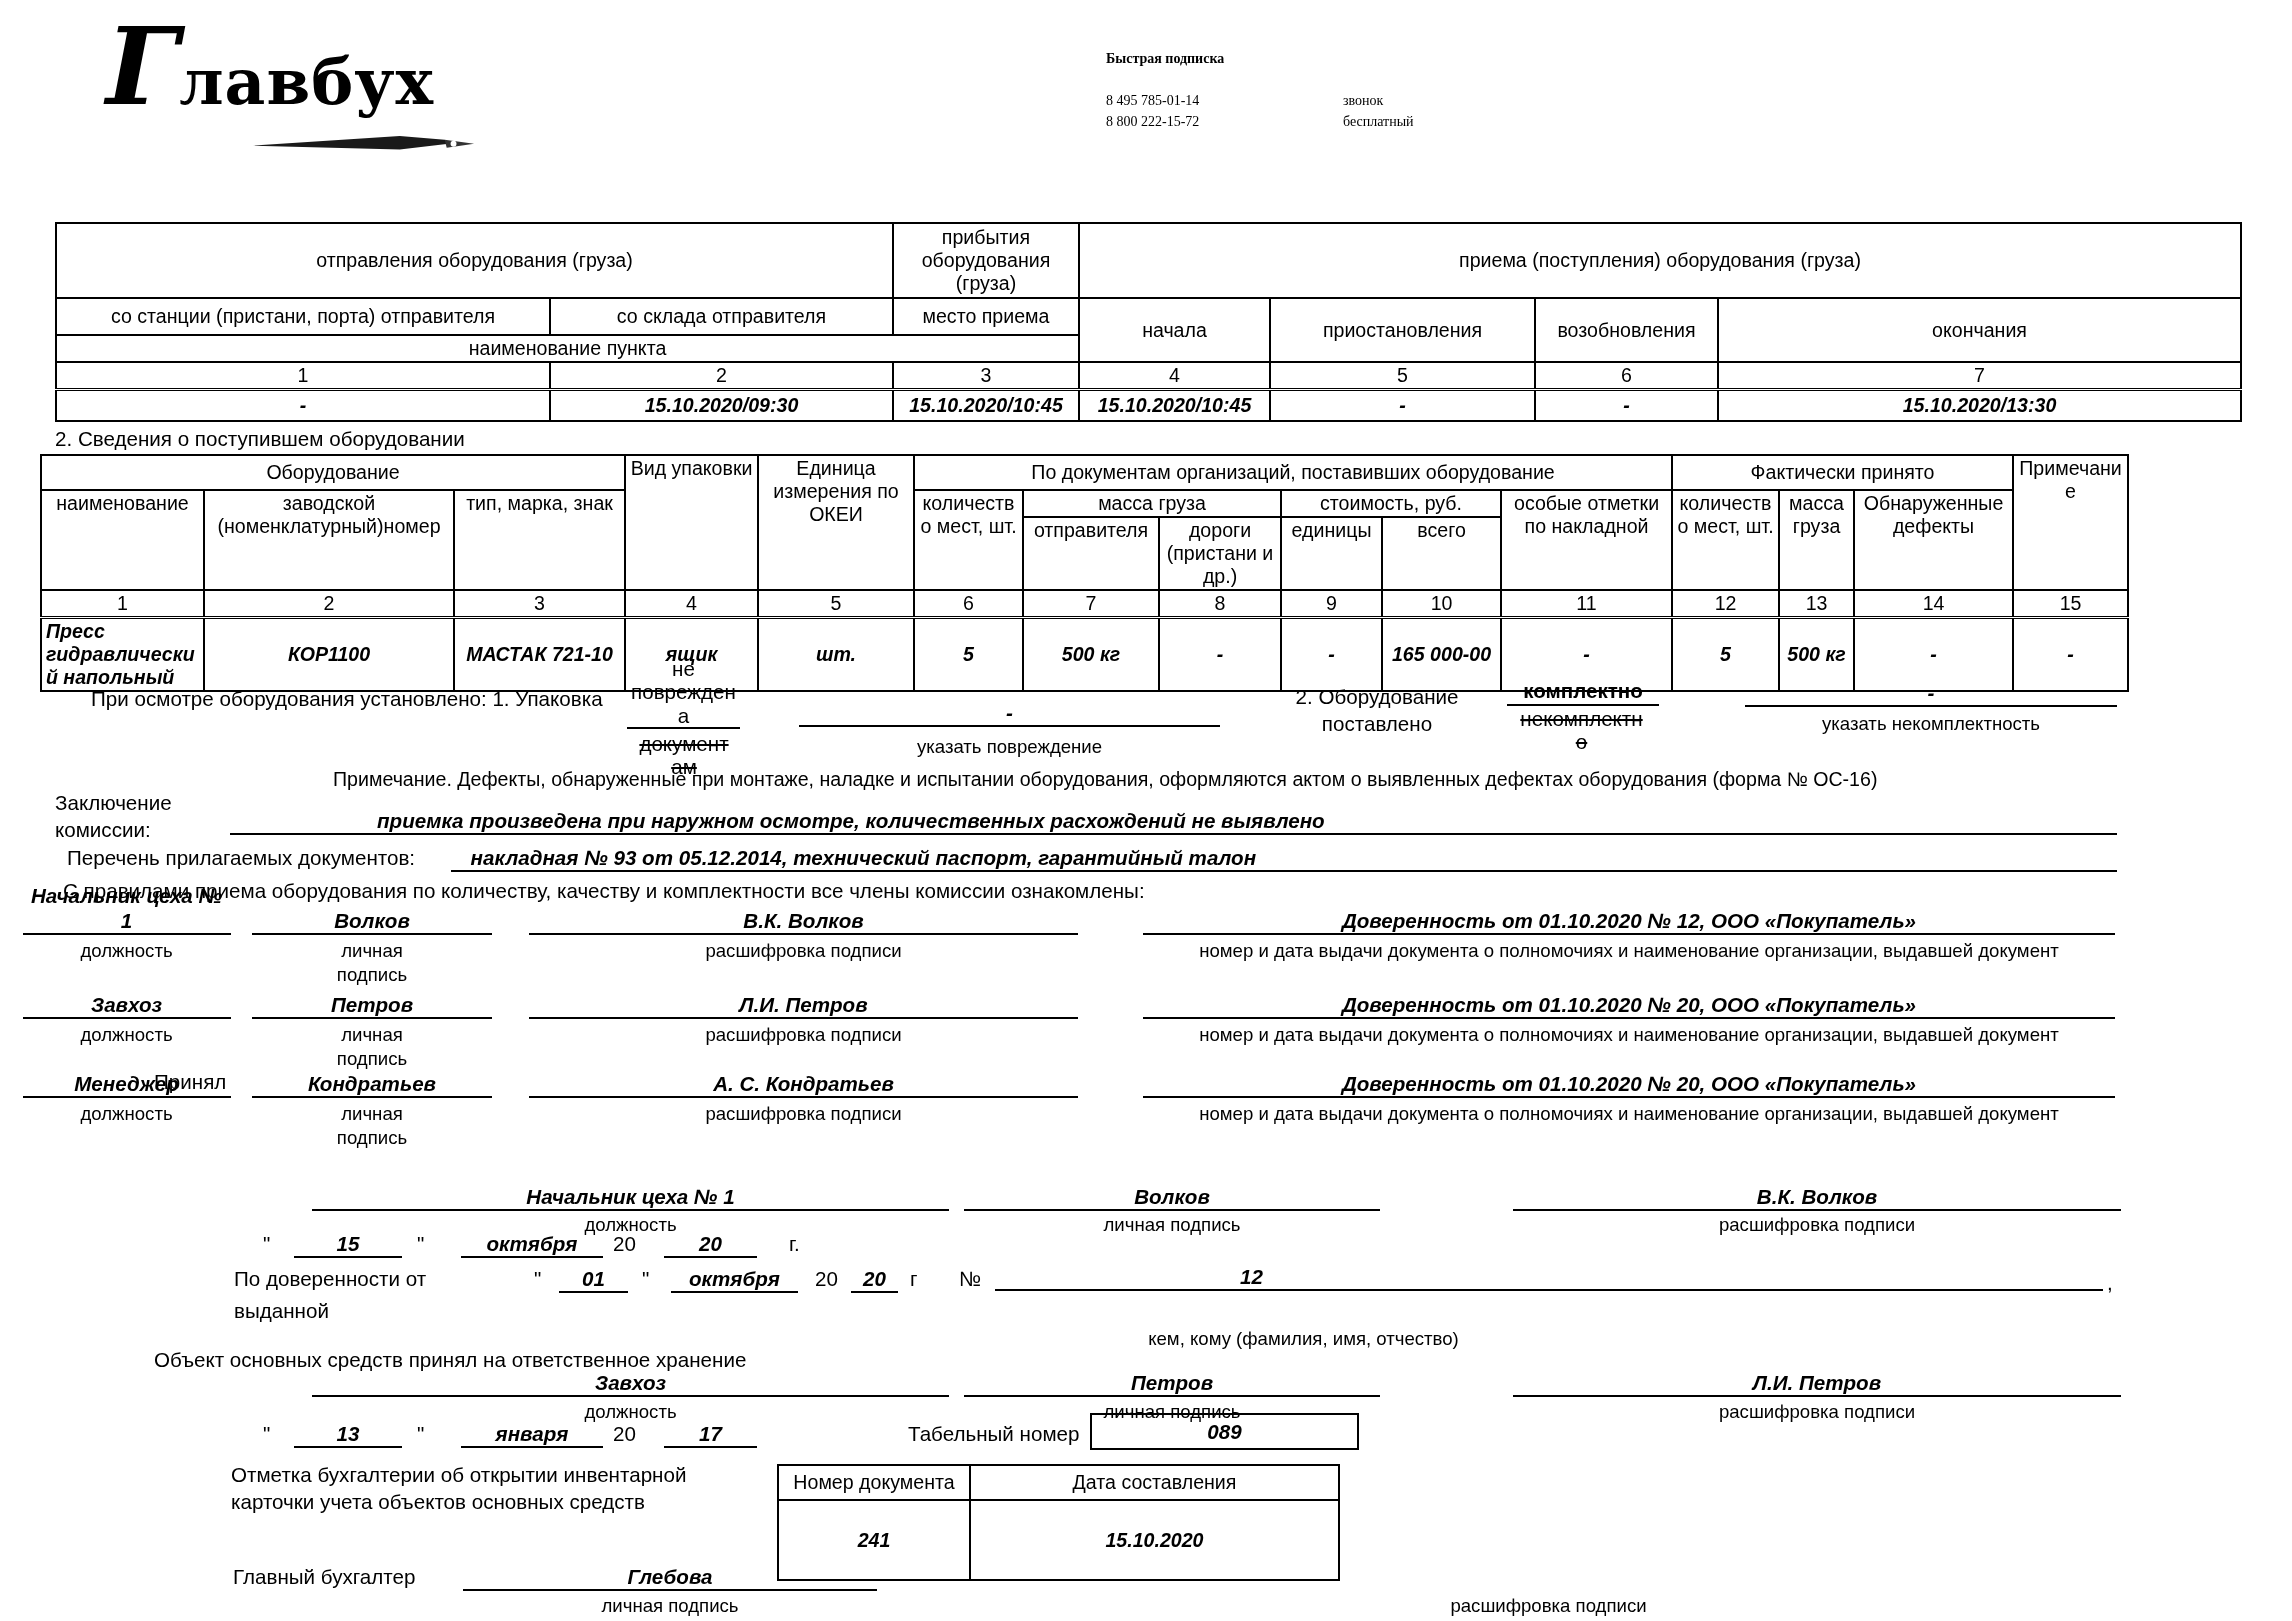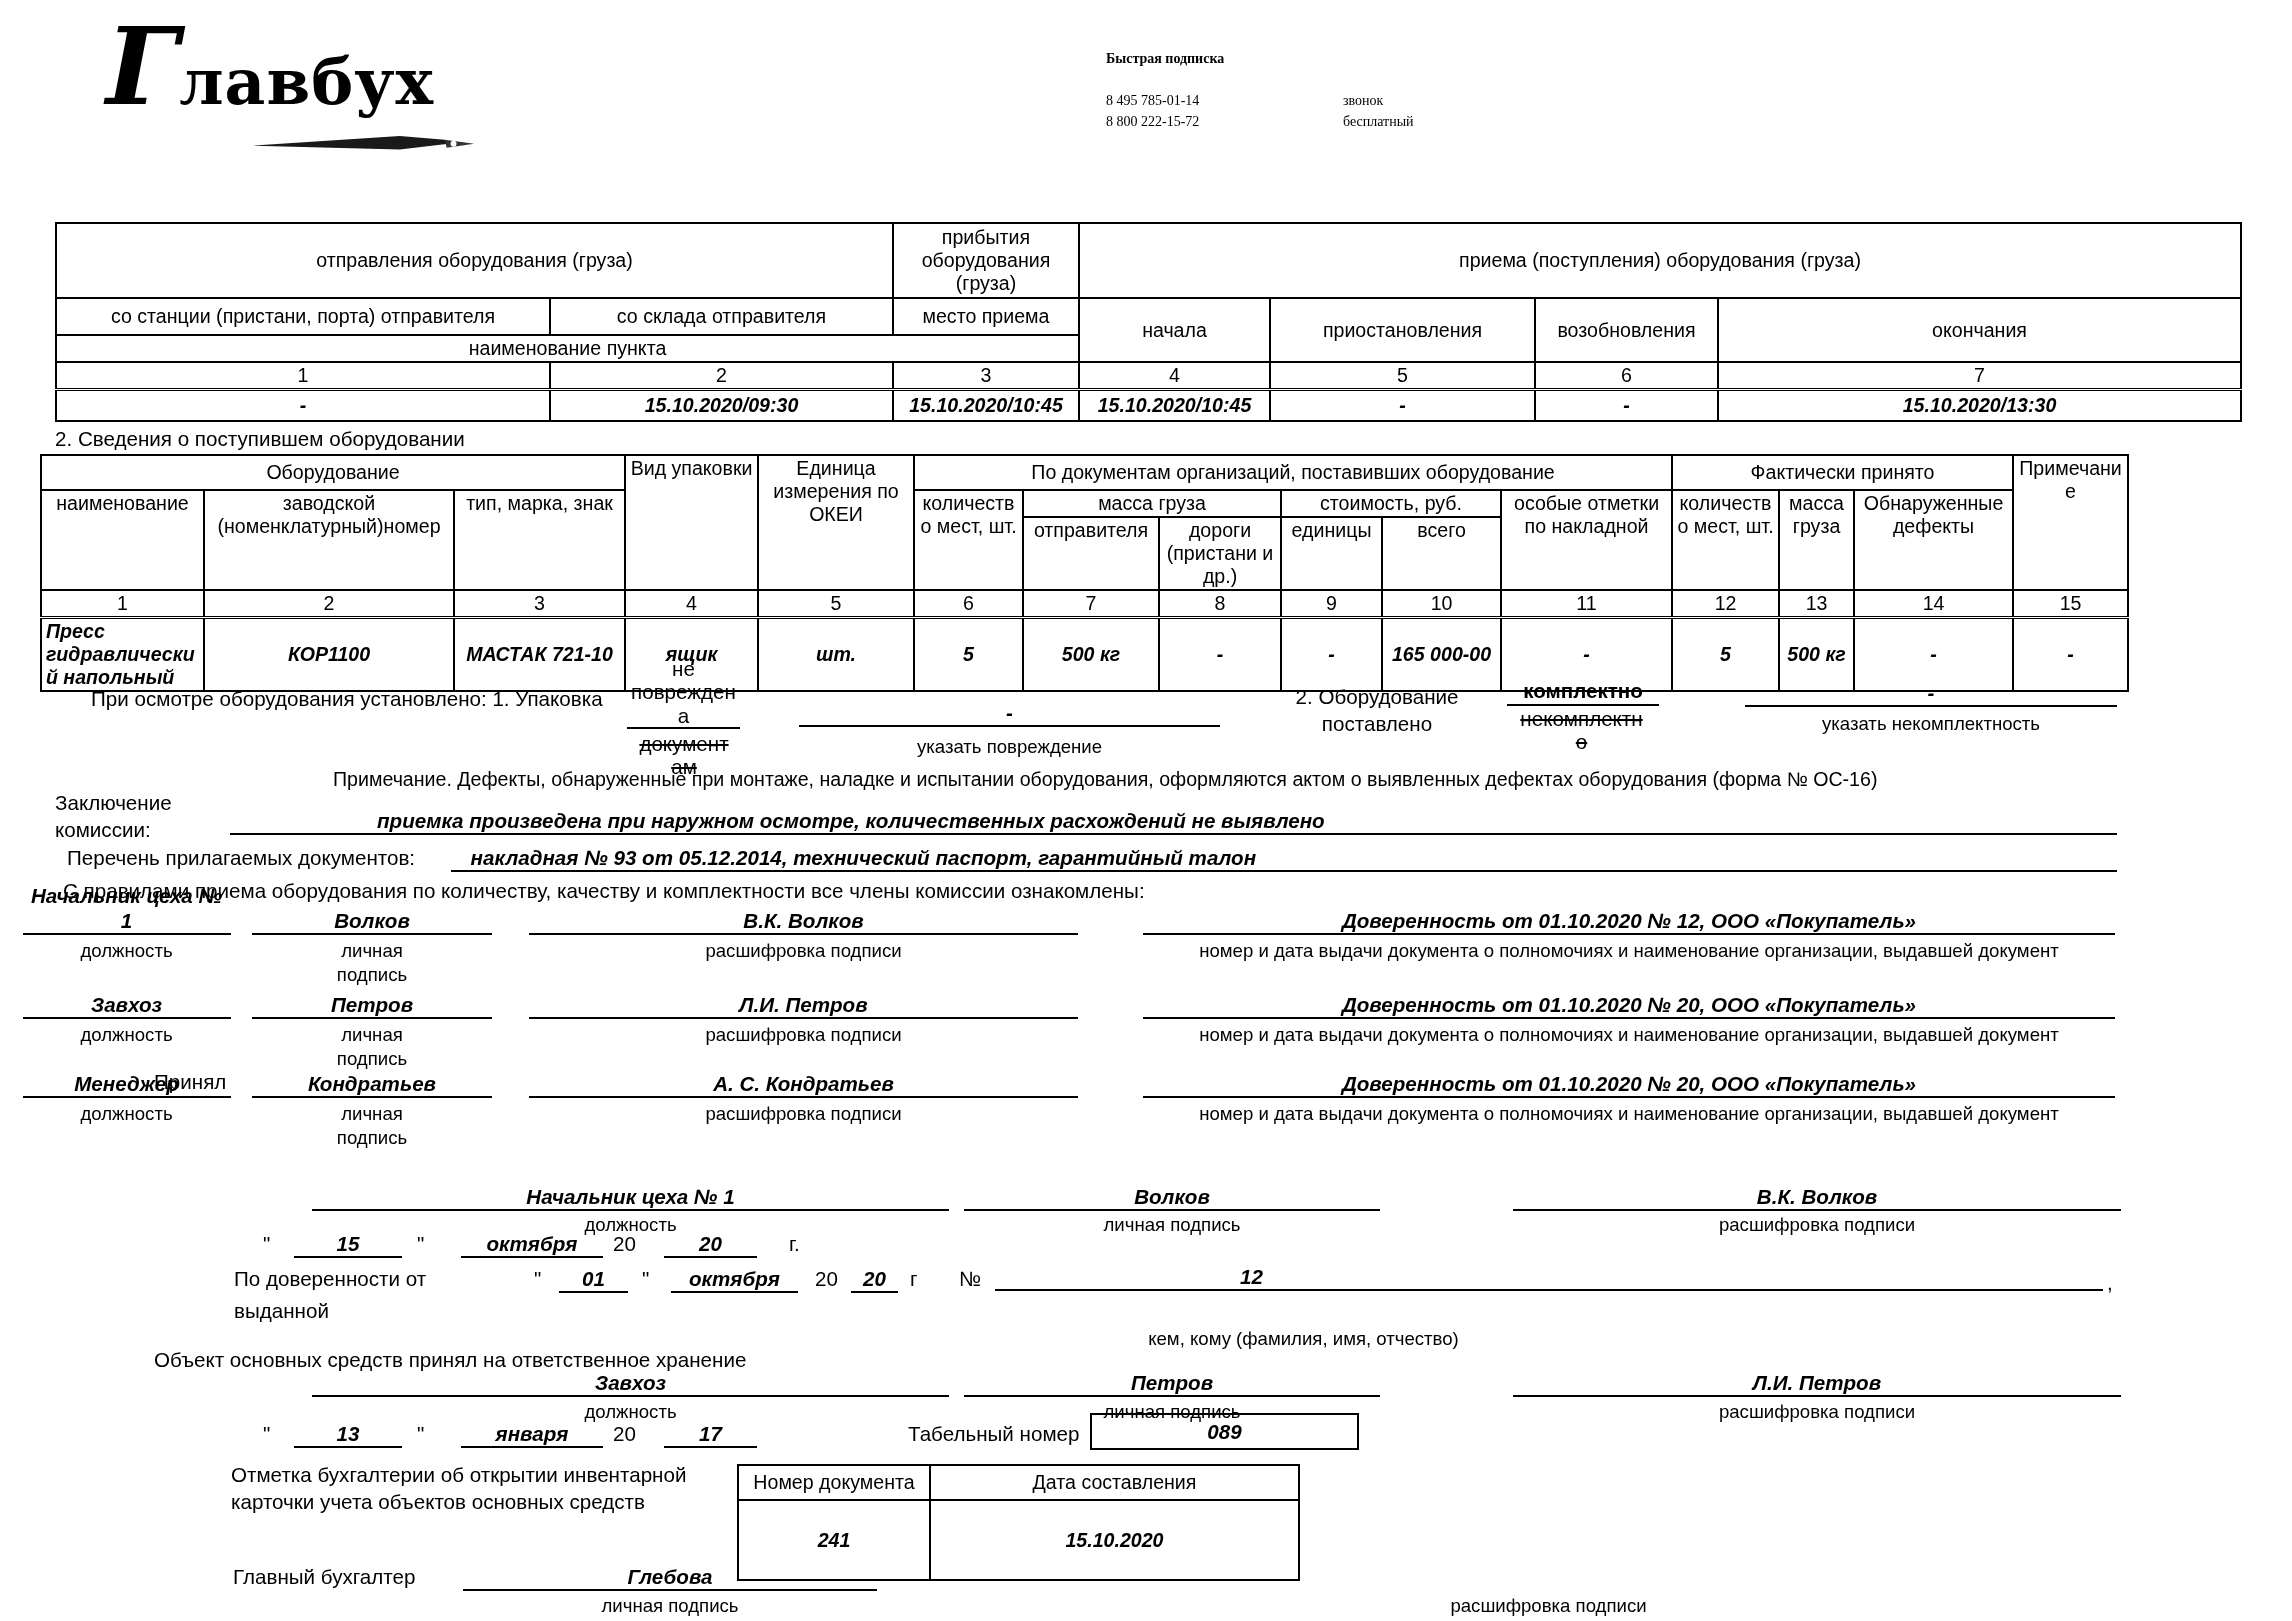--- a/index.html
+++ b/index.html
@@ -43,21 +43,21 @@
          align-items:flex-end;justify-content:center;text-align:center;
          font-size:20.6px;font-weight:bold;font-style:italic;line-height:24.5px;}
   .plainfield{font-weight:bold;font-style:normal;}
   .cap{position:absolute;font-size:18.6px;text-align:center;line-height:23.5px;}
   .lbl{position:absolute;font-size:20.6px;line-height:26.5px;}
   .strike{position:absolute;font-size:20.6px;line-height:22.5px;text-align:center;
           text-decoration:line-through;overflow-wrap:anywhere;}
   .stack{overflow-wrap:anywhere;font-weight:normal;font-style:normal;}
   .tabbox{position:absolute;border:2px solid #000;display:flex;align-items:center;
           justify-content:center;font-size:20.6px;font-weight:bold;font-style:italic;}
-  .doc-table{left:737px;top:1464px;width:561px;}
+  .doc-table{left:777px;top:1464px;width:561px;}
   .doc-table td.hd{height:31px;}
   .doc-table td.vl{height:76px;font-weight:bold;font-style:italic;}
 </style>
 </head>
 <body>
 
 <div class="page">
 
   <div class="abs logo">
     <span class="logo-text">

